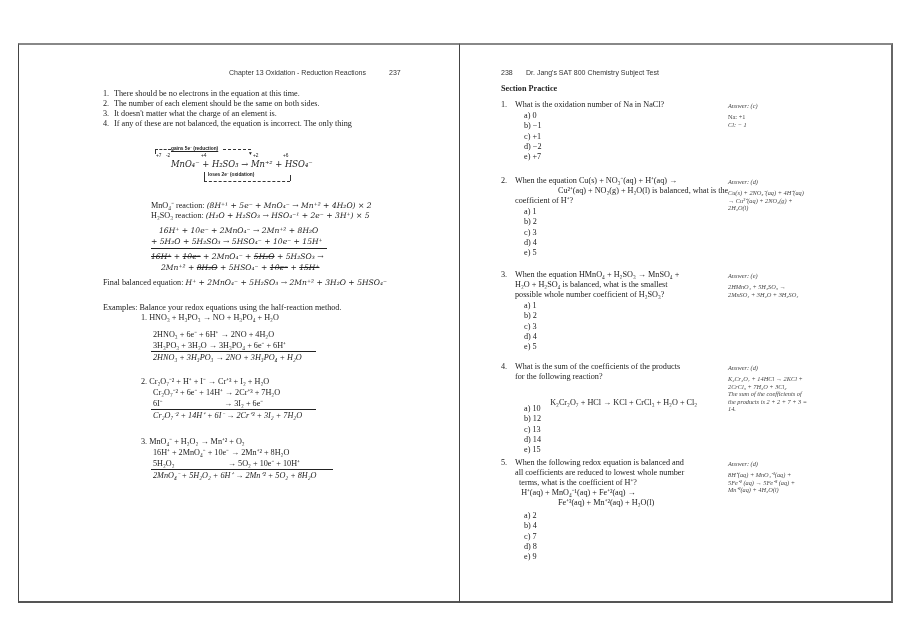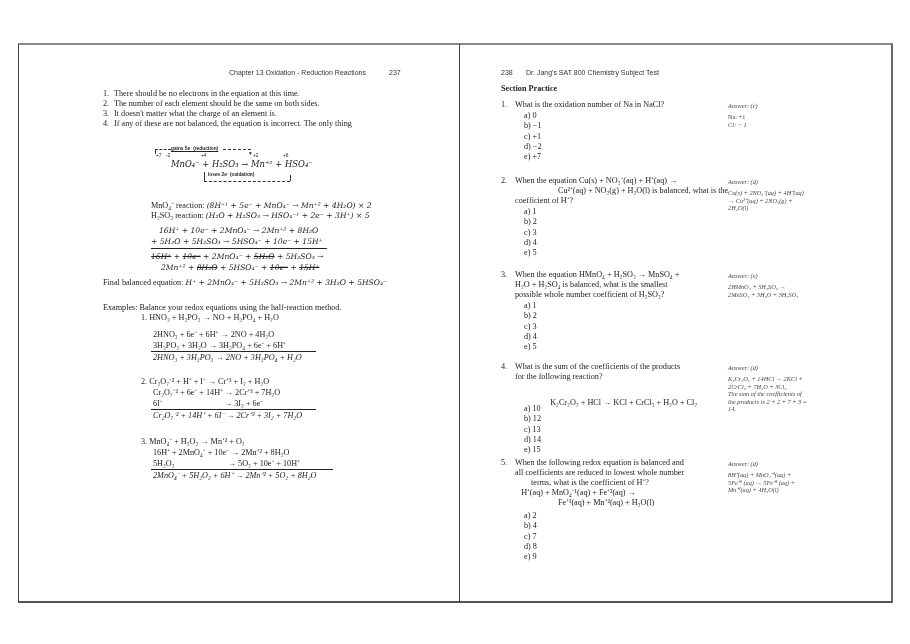--- a/index.html
+++ b/index.html
@@ -179,21 +179,21 @@
     <div>2CrCl₃ + 7H₂O + 3Cl₂</div>
     <div>The sum of the coefficients of</div>
     <div>the products is 2 + 2 + 7 + 3 =</div>
     <div>14.</div>
   </div>
 
   <div class="abs" style="left:41px;top:413px;">
     <div class="abs t" style="left:0;top:0;">5.</div>
     <div class="abs t" style="left:14px;top:0;">When the following redox equation is balanced and</div>
     <div class="abs t" style="left:14px;top:10px;">all coefficients are reduced to lowest whole number</div>
-    <div class="abs t" style="left:22px;top:20px;padding-left:8px;">terms, what is the coefficient of H⁺?</div>
+    <div class="abs t" style="left:10px;top:20px;padding-left:8px;">terms, what is the coefficient of H⁺?</div>
     <div class="abs t" style="left:14px;top:30px;white-space:pre;">   H⁺(aq) + MnO₄⁻¹(aq) + Fe⁺²(aq) →</div>
     <div class="abs t" style="left:14px;top:40px;white-space:pre;">                     Fe⁺³(aq) + Mn⁺²(aq) + H₂O(l)</div>
     <div class="abs t q-list" style="left:23px;top:53px;">
       <div>a) 2</div>
       <div>b) 4</div>
       <div>c) 7</div>
       <div>d) 8</div>
       <div>e) 9</div>
     </div>
   </div>

